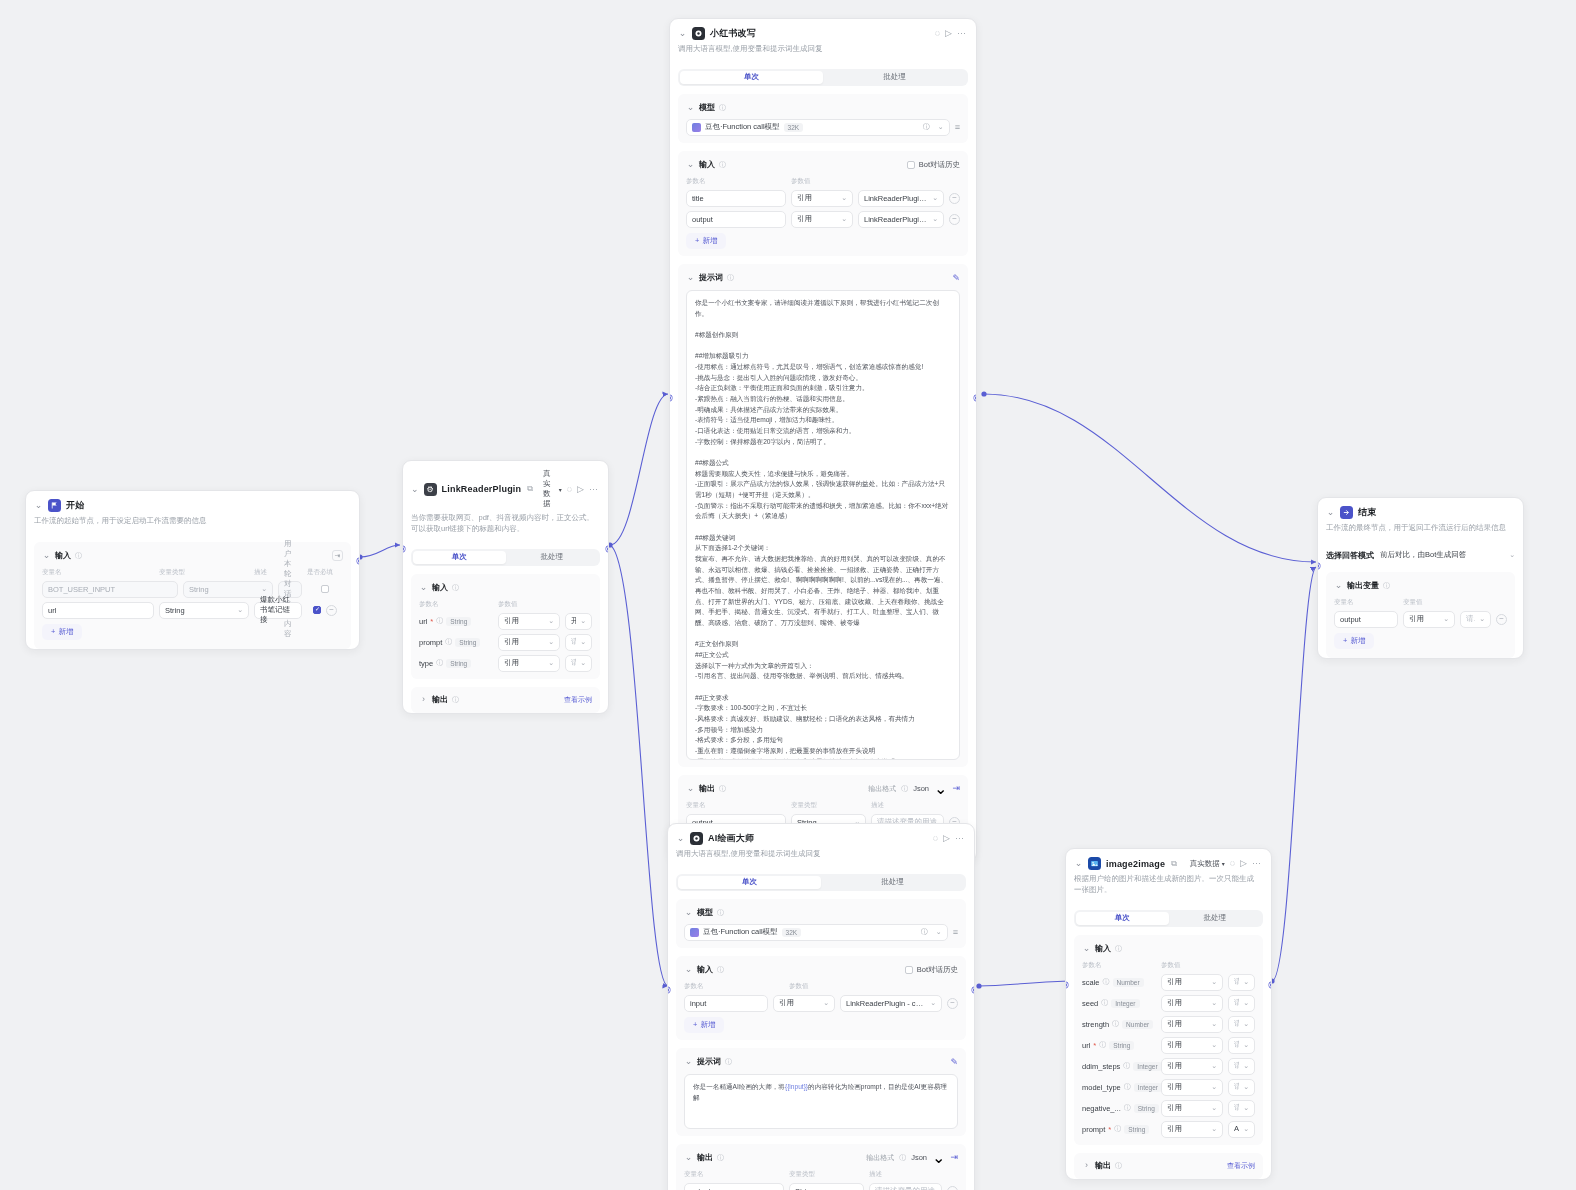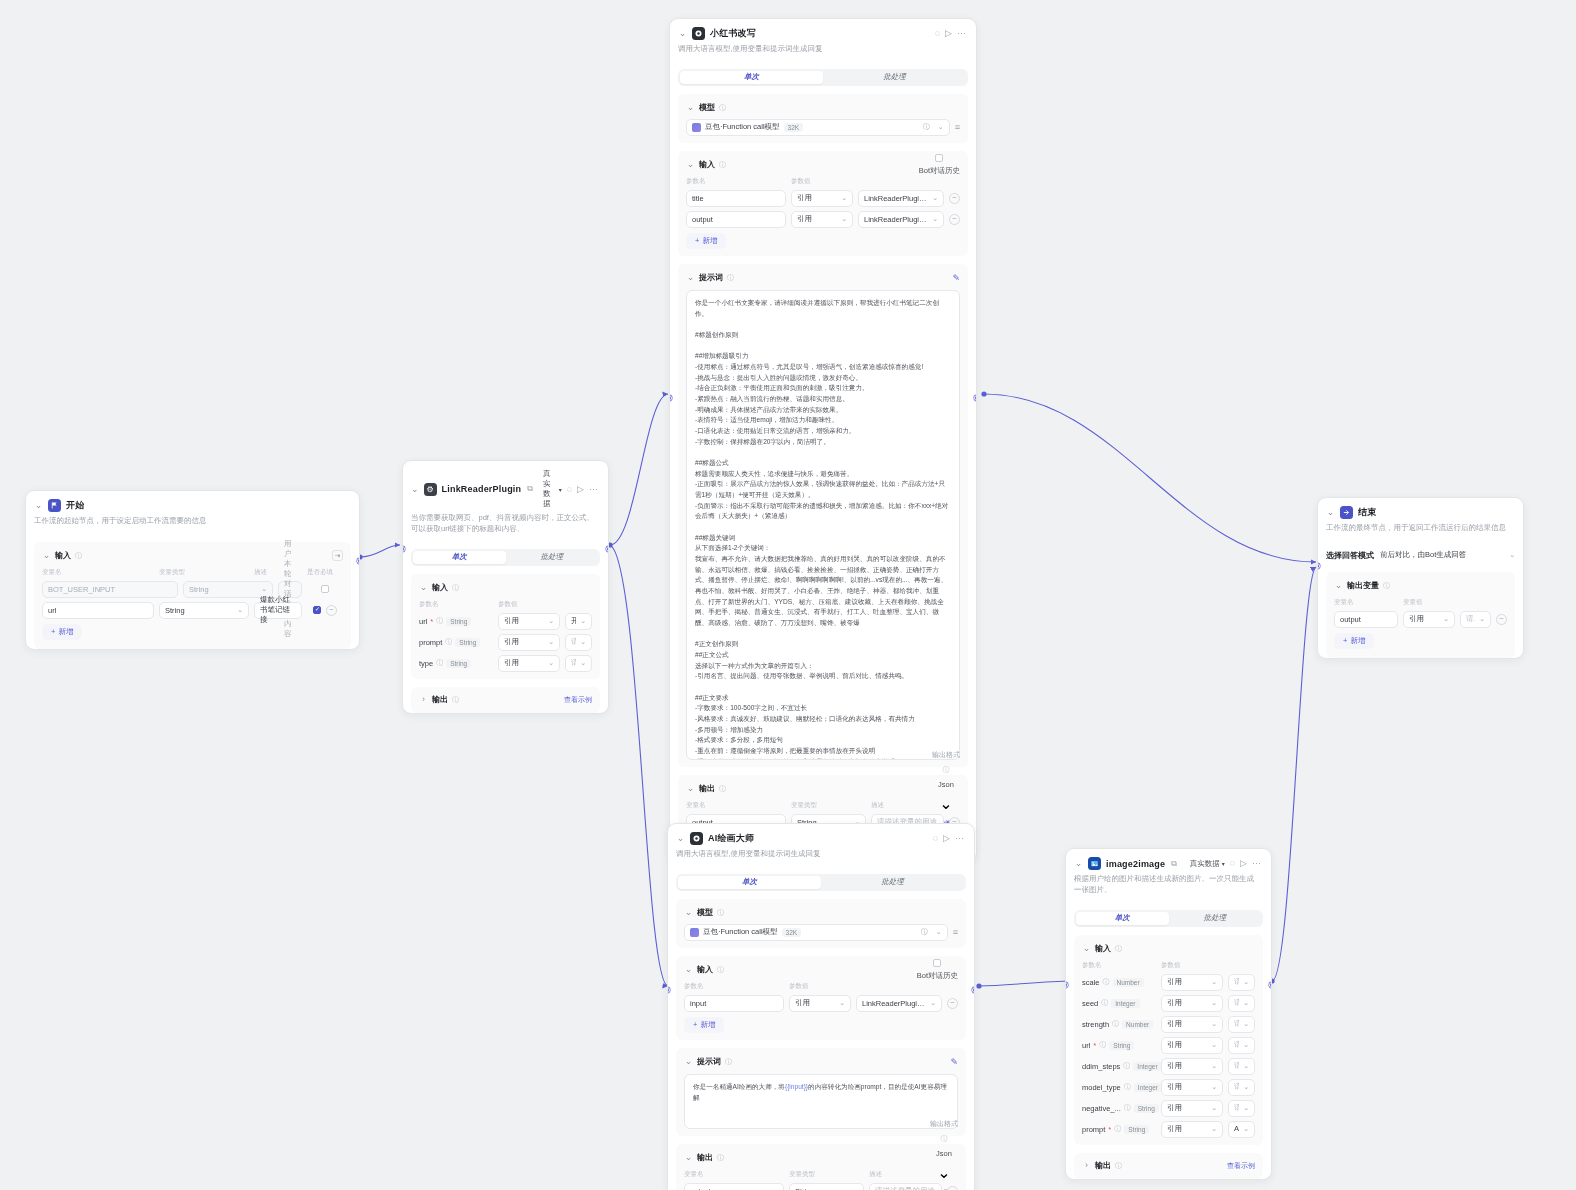--- a/index.html
+++ b/index.html
@@ -36,31 +36,31 @@
   .nspacer { flex: 1 1 auto; }
   .badge-real {
     font-size: 7.5px; color: #4d5159; background: transparent;
     display: flex; align-items: center; gap: 2px; cursor: pointer;
   }
   .hicon { color: #9aa0a8; font-size: 9px; line-height: 1; cursor: pointer; }
   .ndesc { font-size: 7.5px; color: #9aa0a8; line-height: 1.45; margin-top: 4px; padding-right: 4px; }
 
   .tabs {
     margin: 7px 8px 0; background: #f2f3f5; border-radius: 6px;
-    display: flex; padding: 2px; height: 17px; font-style: italic;
+    display: flex; padding: 2px; height: 17px;
   }
   .tab {
     flex: 1; display: flex; align-items: center; justify-content: center;
     font-size: 7.5px; color: #6b7078; border-radius: 4px; cursor: pointer;
   }
   .tab.active { background: #fff; color: #4b53c9; font-weight: bold; box-shadow: 0 1px 2px rgba(0,0,0,.05); }
   .sec-head { display: flex; align-items: center; gap: 4px; height: 14px; }
   .sec-title { font-size: 8px; color: #1c1f23; font-weight: bold; }
   .info { color: #bcc0c7; font-size: 7px; }
-  .sec-right { margin-left: auto; display: flex; align-items: center; gap: 5px; flex-direction: column; }
+  .sec-right { margin-left: auto; display: flex; align-items: center; gap: 5px; }
   .tiny { font-size: 7px; color: #9aa0a8; }
   .tiny-dark { font-size: 7.5px; color: #4d5159; }
 
   .field {
     height: 17px; border: 1px solid #e6e7ea; border-radius: 5px; background: #fff;
     display: flex; align-items: center; padding: 0 5px; font-size: 7.5px; color: #3a3f46;
     gap: 4px; min-width: 0;
   }
   .field.ro { background: #f7f8fa; color: #a8adb5; }
   .field .ph { color: #b9bec6; }
@@ -513,21 +513,21 @@
         <div class="sec-right bot-hist">
           <span class="chk"></span>
           <span class="tiny-dark">Bot对话历史</span>
         </div>
       </div>
       <div class="colhdr">
         <span style="width:100px">参数名</span>
         <span style="flex:1">参数值</span>
       </div>
       <div class="row">
-        <div class="field" style="width:100px">input</div>
+        <div class="field" style="width:84px">input</div>
         <div class="field w-ref">
           <span class="grow1">引用</span>
             <span class="caret">⌄</span>
         </div>
         <div class="field grow1">
           <span class="grow grow1">LinkReaderPlugin - content</span>
             <span class="caret">⌄</span>
         </div>
         <span class="minus">−</span>
       </div>

